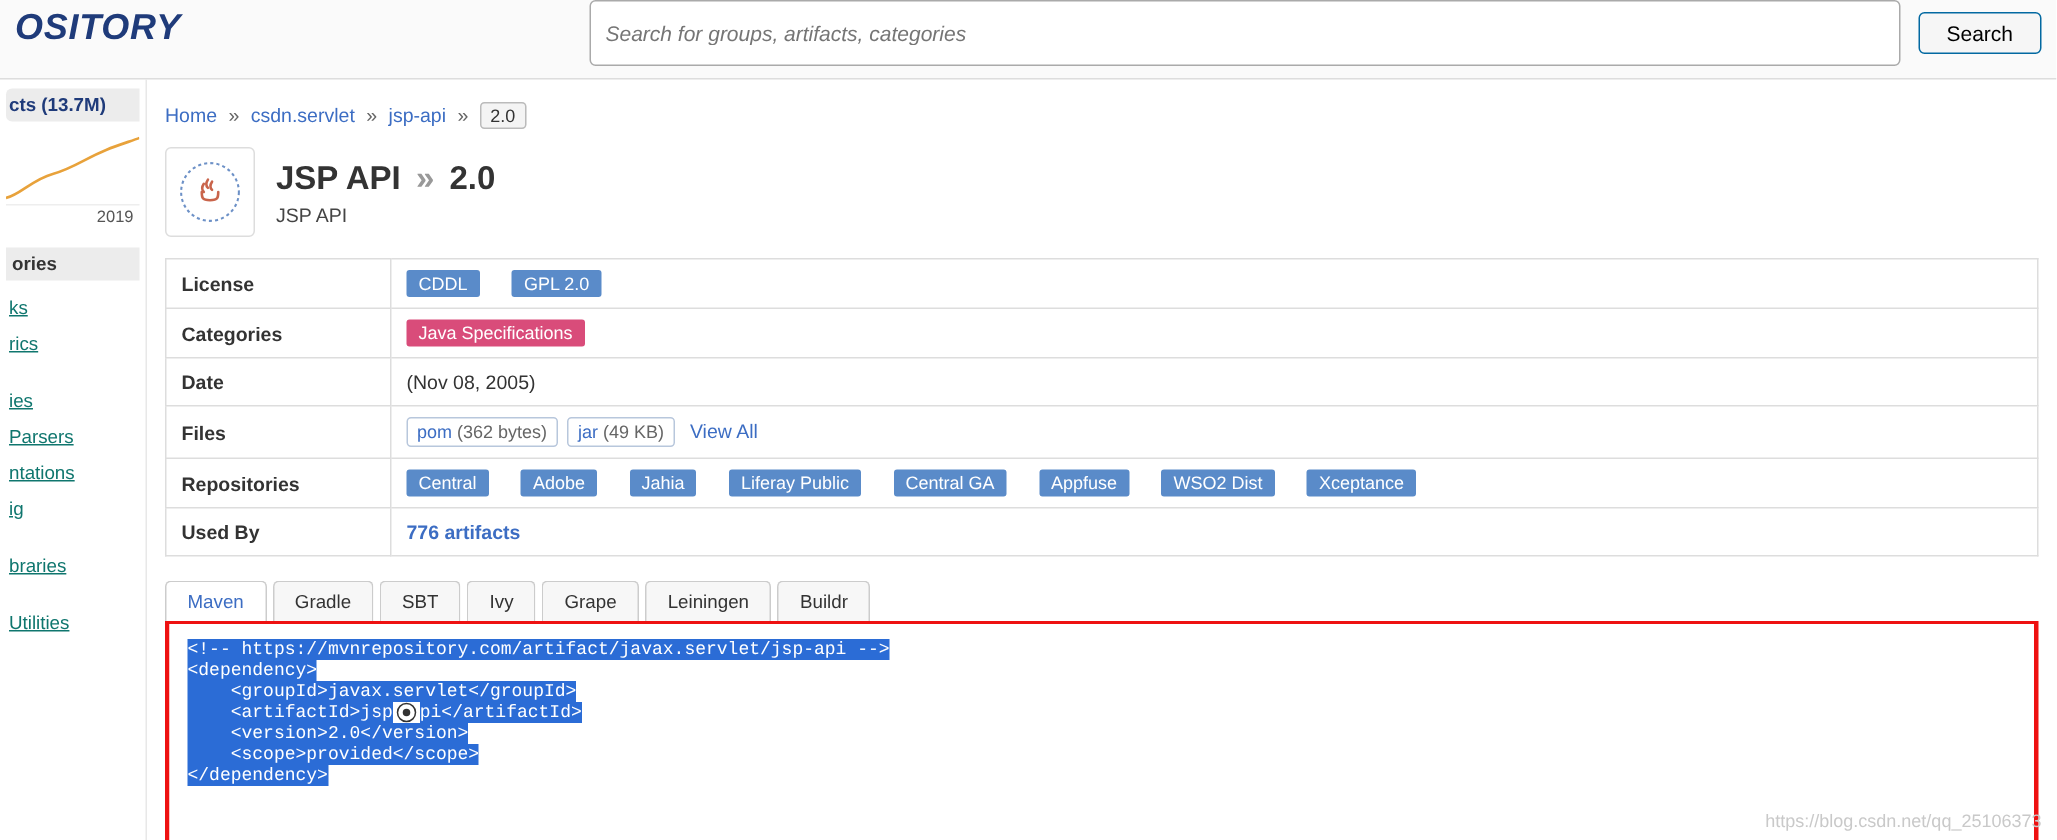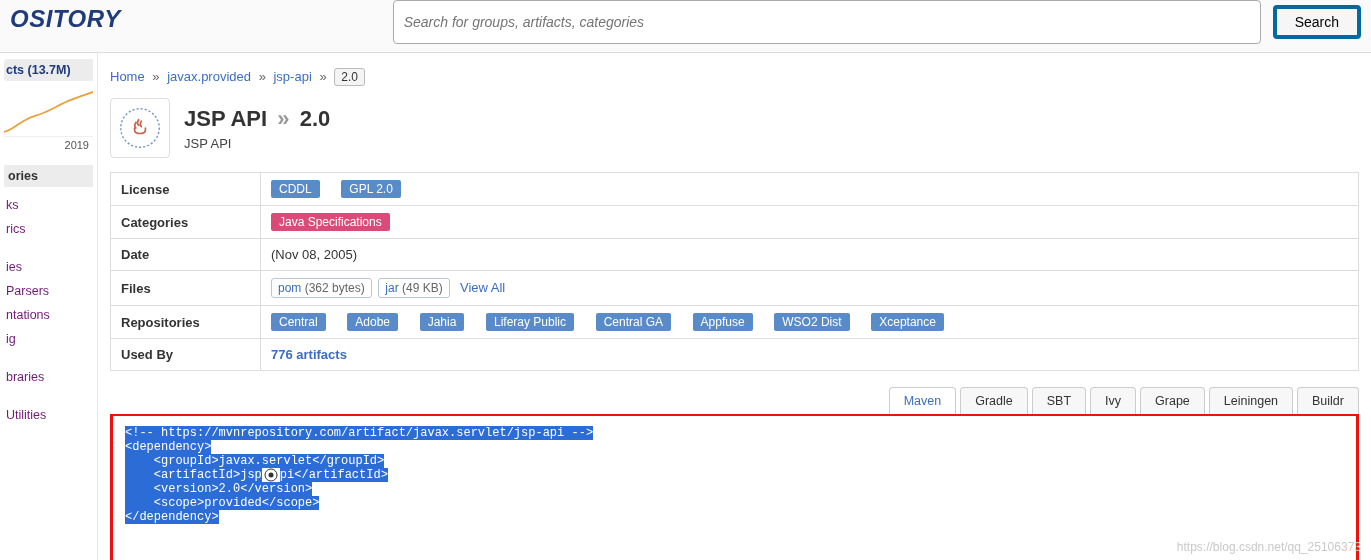--- a/index.html
+++ b/index.html
@@ -2,31 +2,31 @@
 <html><head>
 <meta charset="utf-8">
 <style>
   * { box-sizing: border-box; margin: 0; padding: 0; }
   body { font-family: Arial, sans-serif; font-size: 13px; color: #333; background: #fff; width: 1371px; }
   a { color: #3c6dc3; text-decoration: none; }
 
   .top-bar { display: flex; align-items: center; padding: 0 10px 8px 10px; border-bottom: 1px solid #ddd; gap: 12px; background:#fafafa;}
   .logo-text { font-size: 24px; font-weight:900; font-style:italic; color:#1f3b7a; letter-spacing:0.5px; line-height:1; margin-top:-6px;}
   .search-input { flex: 1; padding: 6px 10px; font-size: 14px; font-style: italic; color:#777; border: 1px solid #aaa; border-radius: 4px; height: 44px; margin-left: 260px;}
-  .search-btn { padding: 5px 18px; font-size: 14px; border: 4px solid #0369a1; border-radius: 4px; background: #f6f6f6; cursor:pointer;}
+  .search-btn { padding: 5px 18px; font-size: 14px; border: 1px solid #0369a1; border-radius: 4px; background: #f6f6f6; cursor:pointer;}
 
   .layout { display:flex; }
   .sidebar { width: 98px; padding: 6px 4px; border-right:1px solid #e8e8e8; flex-shrink:0;}
   .side-stat { color:#1f3b7a; font-weight: bold; padding: 4px 2px; background:#ececec; border-radius:4px 0 0 4px; font-size:12.5px;}
   .sparkline { height:50px; margin:6px 0 0 0; border-bottom:1px solid #eee; position:relative; overflow:hidden;}
   .sparkline svg { width:100%; height:100%; }
   .spark-year { text-align:right; font-size:11px; color:#555; padding:2px 4px 8px 0;}
   .side-head { background:#ececec; padding:4px 4px; font-weight:bold; font-size:12.5px; color:#333; margin-top:6px;}
   .side-list { padding:6px 0;}
-  .side-item { padding: 5px 2px; color:#701a75; cursor:pointer; font-size:12.5px;}
+  .side-item { padding: 5px 2px; color:#0f766e; cursor:pointer; font-size:12.5px;text-decoration:underline;}
 
   .content { padding: 10px 12px 10px 12px; flex:1; }
   .breadcrumb { padding: 6px 0 14px 0; font-size:13px; }
   .breadcrumb .sep { color:#666; padding:0 4px;}
   .bc-ver { border:1px solid #bbb; border-radius:3px; padding:1px 6px; background:#f4f4f4; font-size:12px;}
 
   .head-block { display:flex; gap:14px; align-items:center; margin-bottom:14px;}
   .icon-box { width:60px; height:60px; border:1px solid #ddd; border-radius:4px; display:flex; align-items:center; justify-content:center;}
   .icon-box svg { width:44px; height:44px;}
   .title { font-size:22px; font-weight:bold; color:#333;}
@@ -35,21 +35,21 @@
 
   table.meta { width:100%; border-collapse: collapse; margin-bottom: 16px;}
   table.meta th { text-align:left; font-weight:bold; width:150px; padding:8px 10px; border:1px solid #ddd; background:#fff;}
   table.meta td { padding:7px 10px; border:1px solid #ddd;}
   .tag { display:inline-block; color:#fff; padding:2px 8px; border-radius:2px; font-size:12px; margin-right:18px; cursor:pointer;}
   .tag-blue { background:#5a8bc9;}
   .tag-pink { background:#d94c7a;}
   .file-tag { display:inline-block; border:1px solid #b8c7dc; border-radius:3px; padding:2px 6px; color:#3c6dc3; font-size:12px; margin-right:3px; cursor:pointer;}
   .file-tag .sz { color:#666;}
   
-  ul.tabs { list-style:none; display:flex; gap:4px; padding:0; margin:0;justify-content:flex-end;}
+  ul.tabs { list-style:none; display:flex; gap:4px; padding:0; margin:0;}
   ul.tabs li { border:1px solid #ccc; border-bottom:none; border-radius:4px 4px 0 0; padding:6px 14px; font-size:12.5px; background:#f7f7f7; cursor:pointer;}
   ul.tabs li.active { background:#fff; color:#3c6dc3;}
 
   .code-wrap { border:3px solid #e11; border-top-width:2px; padding:0;}
   .code-box { padding:10px 12px 40px 12px; background:#fff;}
   .code-line { font-family: "Courier New", monospace; font-size:12px; line-height:14px; white-space:pre;}
   .code-line span.sel { background:#2b6cd6; color:#fff;}
   .cursor-eye { display:inline-block; width:18px; height:14px; vertical-align:middle; position:relative;}
 
   .inc-row { padding:8px 4px; display:flex; align-items:center; gap:6px; border-top:1px solid #eee;}
@@ -87,21 +87,21 @@
       <div class="side-item">braries</div>
       <div style="height:14px"></div>
       <div class="side-item">Utilities</div>
     </div>
   </div>
 
   <div class="content">
     <div class="breadcrumb">
       <a>Home</a>
       <span class="sep">»</span>
-      <a>javax.provided</a>
+      <a>csdn.servlet</a>
       <span class="sep">»</span>
       <a>jsp-api</a>
       <span class="sep">»</span>
       <span class="bc-ver">2.0</span>
     </div>
 
     <div class="head-block">
       <div class="icon-box">
         <svg viewBox="0 0 64 64">
             <circle cx="32" cy="32" r="28" fill="none" stroke="#6d91c7" stroke-width="2" stroke-dasharray="3 3"></circle>

